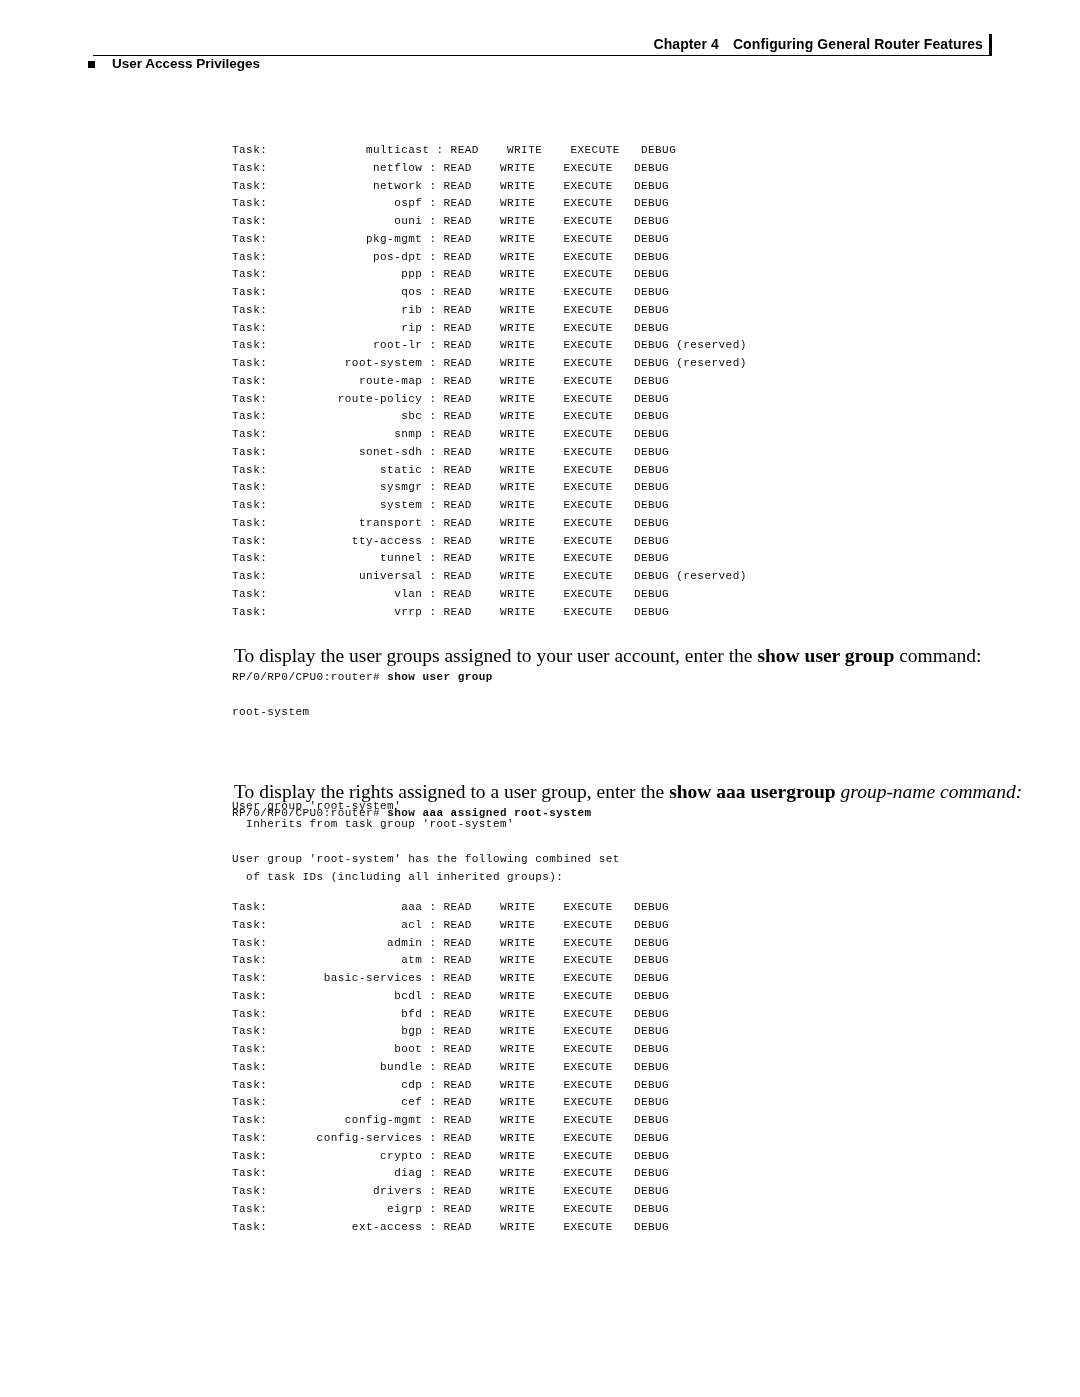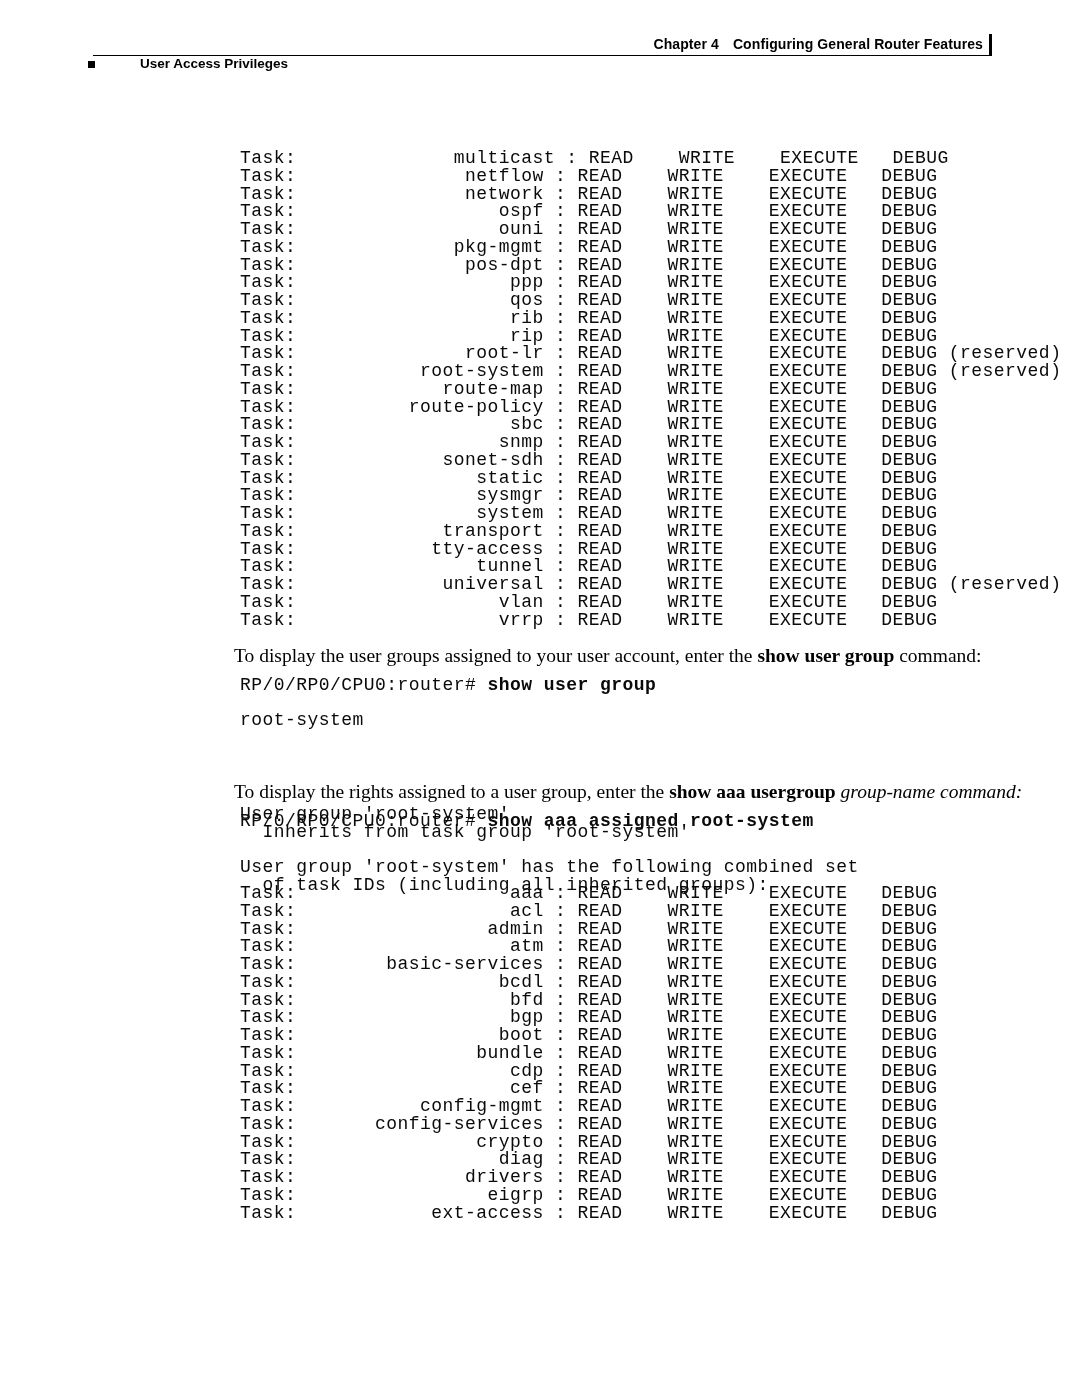--- a/index.html
+++ b/index.html
@@ -63,38 +63,37 @@
     background: #000;
   }
   .hdr-section {
     position: absolute;
     left: 112px;
     top: 56px;
     font-family: "Liberation Sans", "DejaVu Sans", sans-serif;
     font-weight: bold;
     font-size: 13.5px;
     white-space: nowrap;
-    margin-left: 28px;
   }
 
   
   .page-body {
     position: absolute;
     left: 0;
     top: 0;
     width: 1080px;
   }
 
   pre.cli {
     position: absolute;
-    margin: 12px;
+    margin: 4px;
     padding: 0;
     left: 228px;
     font-family: "Liberation Mono", "DejaVu Sans Mono", monospace;
-    font-size: 18px;
+    font-size: 11px;
     line-height: 17.75px;
     white-space: pre;
     color: #0a0a0a;
     letter-spacing: 0.45px;
   }
   pre.cli b {
     font-weight: bold;
   }
 
   p.body-text {
@@ -173,21 +172,21 @@
   <p class="body-text" style="top:768px;"><span>To display the rights assigned to a user group, enter the </span><b>show aaa usergroup</b><span>&nbsp;</span><i>group-name</i><i> command:</i></p>
 
   <pre class="cli" style="top:801px;"><span>RP/0/RP0/CPU0:router# </span><b>show aaa assigned root-system</b></pre>
 
   <pre class="cli" style="top:794px;">User group 'root-system'
   Inherits from task group 'root-system'
 
 User group 'root-system' has the following combined set
   of task IDs (including all inherited groups):</pre>
 
-  <pre class="cli" style="top:873px;">Task:                   aaa : READ    WRITE    EXECUTE   DEBUG
+  <pre class="cli" style="top:895px;">Task:                   aaa : READ    WRITE    EXECUTE   DEBUG
 Task:                   acl : READ    WRITE    EXECUTE   DEBUG
 Task:                 admin : READ    WRITE    EXECUTE   DEBUG
 Task:                   atm : READ    WRITE    EXECUTE   DEBUG
 Task:        basic-services : READ    WRITE    EXECUTE   DEBUG
 Task:                  bcdl : READ    WRITE    EXECUTE   DEBUG
 Task:                   bfd : READ    WRITE    EXECUTE   DEBUG
 Task:                   bgp : READ    WRITE    EXECUTE   DEBUG
 Task:                  boot : READ    WRITE    EXECUTE   DEBUG
 Task:                bundle : READ    WRITE    EXECUTE   DEBUG
 Task:                   cdp : READ    WRITE    EXECUTE   DEBUG

